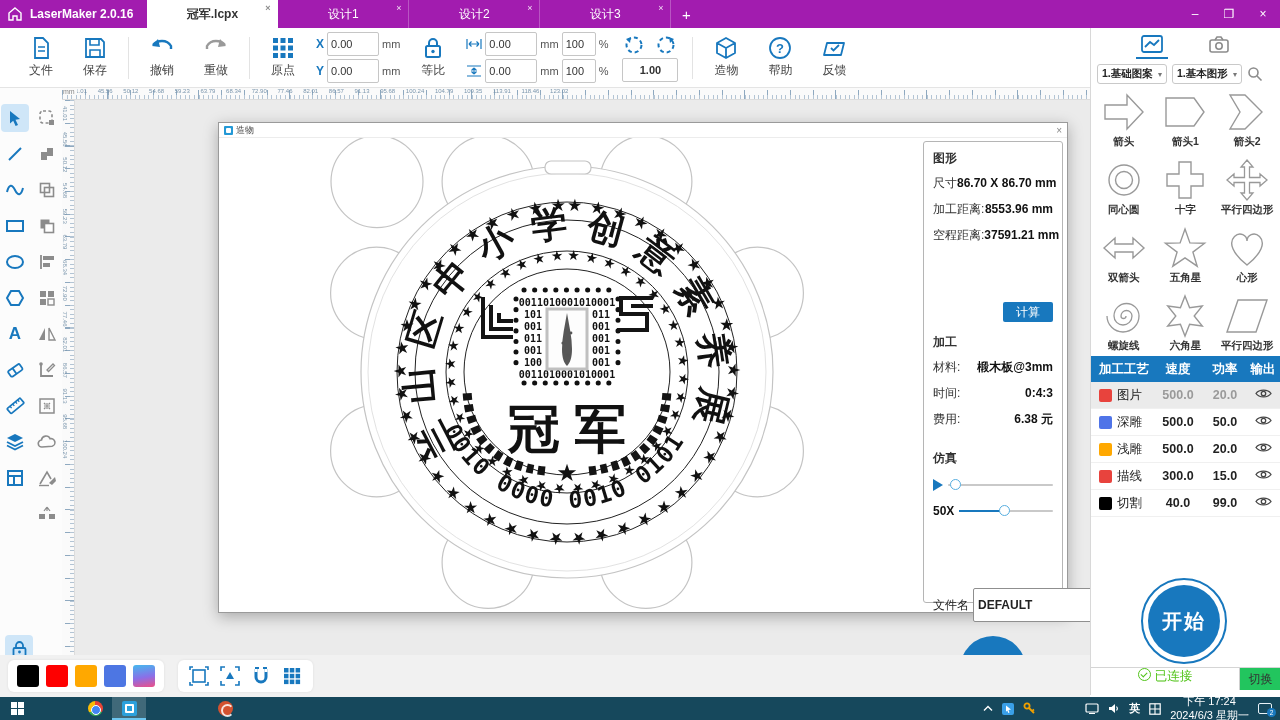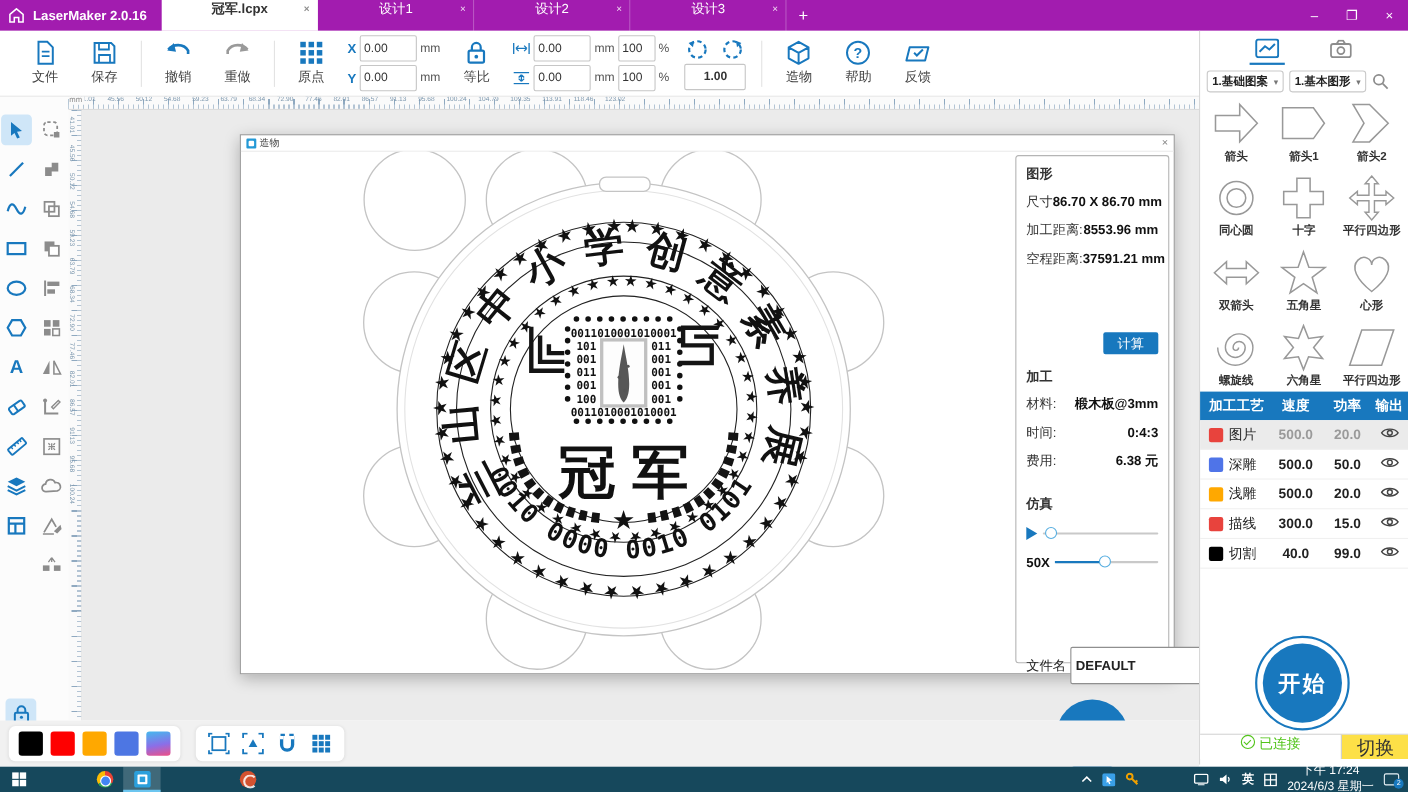--- a/index.html
+++ b/index.html
@@ -4,21 +4,21 @@
 <style>
   *{margin:0;padding:0;box-sizing:border-box}
   html,body{width:1280px;height:720px}
   body{font-family:"Liberation Sans","DejaVu Sans",sans-serif;-webkit-font-smoothing:antialiased}
   #app{position:relative;width:1280px;height:720px;background:#fff;overflow:hidden}
 
   
   .titlebar{position:absolute;left:0;top:0;width:1280px;height:28px;background:#a21caf;display:flex;align-items:stretch;color:#fff}
   .tb-home{width:30px;display:flex;align-items:center;justify-content:center}
   .tb-app{display:flex;align-items:center;font-size:12px;font-weight:bold;padding-right:14px;white-space:nowrap}
-  .tab{width:142px;display:flex;justify-content:center;position:relative;font-size:12px;border-right:1px solid rgba(255,255,255,.25);cursor:default}
+  .tab{width:131px;display:flex;align-items:center;justify-content:center;position:relative;font-size:12px;border-right:1px solid rgba(255,255,255,.25);cursor:default}
   .tab .x{position:absolute;right:7px;top:3px;font-size:9px;opacity:.85}
   .tab.active{background:#fff;color:#333;font-weight:bold}
   .tab.active .x{color:#777}
   .tab-new{width:30px;display:flex;align-items:center;justify-content:center;font-size:15px}
   .tb-spacer{flex:1}
   .winbtn{width:34px;display:flex;align-items:center;justify-content:center;font-size:12px}
 
   
   .toolbar{position:absolute;left:0;top:28px;width:1090px;height:60px;background:#fff;border-bottom:1px solid #e4e4e4;display:flex;align-items:center;padding:0 6px 0 14px}
   .titem{width:54px;display:flex;flex-direction:column;align-items:center;gap:2px;color:#444;font-size:12px}
@@ -100,21 +100,21 @@
   .pc1{width:62px;padding-left:8px;display:flex;align-items:center;gap:5px}
   .pc2{width:50px;text-align:center}
   .pc3{width:44px;text-align:center}
   .pc4{width:32px;text-align:center}
   .proc-row .pv{font-weight:bold}
   .sw{width:13px;height:13px;border-radius:2px;display:inline-block}
   .bigstart{position:absolute;left:50px;top:550px;width:86px;height:86px;border-radius:50%;border:2.5px solid #1878be;background:#fff;display:flex;align-items:center;justify-content:center}
   .bigstart .in{width:72px;height:72px;border-radius:50%;background:#1878be;color:#fff;font-size:20px;font-weight:bold;display:flex;align-items:center;justify-content:center;letter-spacing:2px}
   .rb-status{position:absolute;left:0;bottom:5px;width:190px;height:23px;display:flex;border-top:1px solid #d5d5d5;background:#fff}
   .st-conn{flex:1;display:flex;justify-content:center;gap:4px;color:#52c41a;font-size:12.5px}
-  .st-sw{width:62px;background:#fde047;color:#333;font-size:17px;display:flex;align-items:center;justify-content:center;border-left:1px solid #cfcfcf}
+  .st-sw{width:42px;background:#22c55e;color:#333;font-size:12px;display:flex;align-items:center;justify-content:center;border-left:1px solid #cfcfcf}
   .connicon{width:13px;height:13px;border:1.5px solid #52c41a;border-radius:50%;position:relative}
   .connicon::after{content:"";position:absolute;left:2.5px;top:3px;width:5px;height:3px;border-left:1.5px solid #52c41a;border-bottom:1.5px solid #52c41a;transform:rotate(-45deg)}
 
   
   .bottombar{position:absolute;left:0;top:655px;width:1090px;height:42px;background:#f1f1f1;display:flex;align-items:center;gap:14px;padding-left:8px}
   .bgroup{background:#fff;border-radius:6px;height:32px;display:flex;align-items:center;gap:7px;padding:0 9px;box-shadow:0 0 3px rgba(0,0,0,.08)}
   .swatch{width:22px;height:22px;border-radius:3px}
   .bicon{width:24px;height:24px;display:flex;align-items:center;justify-content:center}
 
   

